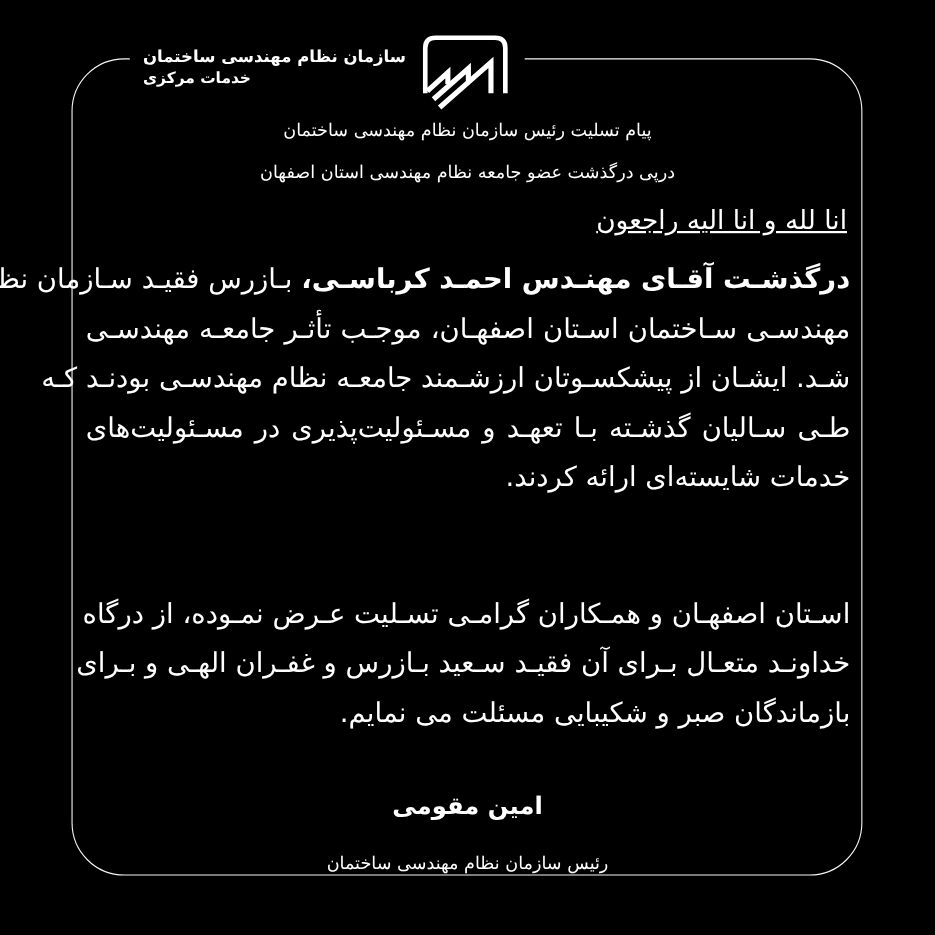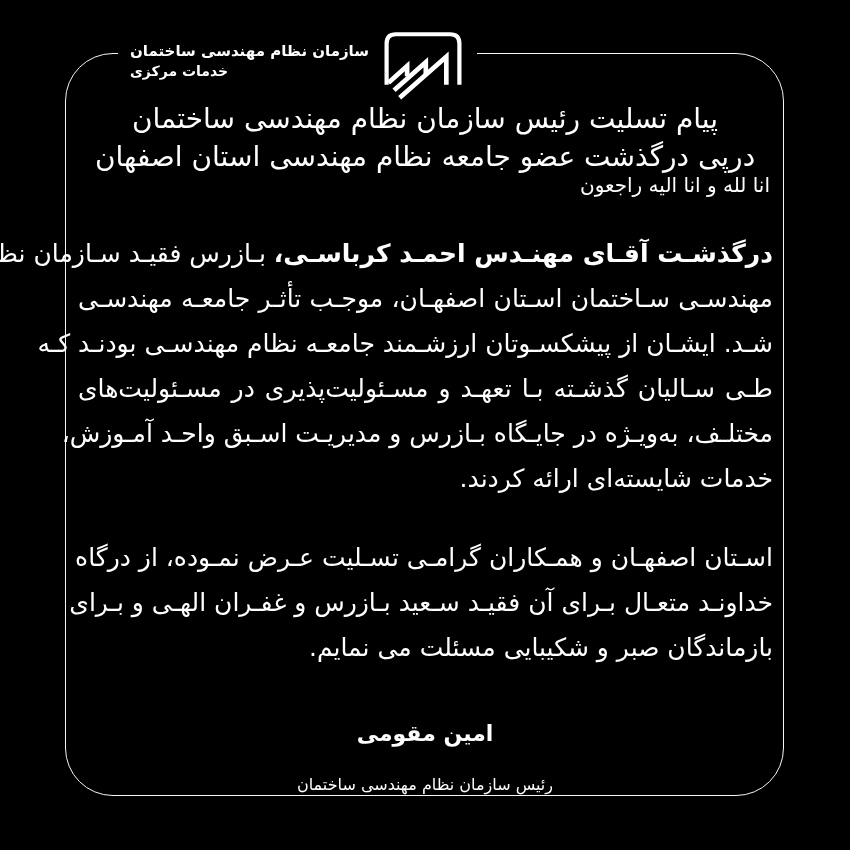--- a/index.html
+++ b/index.html
@@ -15,24 +15,24 @@
   .logo-group{
     position:absolute;left:118px;top:18px;height:86px;z-index:2;
     background:#000;display:flex;align-items:center;gap:12px;padding:0 12px;
   }
   .logo-text{direction:rtl;text-align:left;line-height:1.35;}
   .logo-text .l1{font-size:15px;font-weight:bold;}
   .logo-text .l2{font-size:14px;font-weight:bold;}
   .logo-mark{display:block;margin-top:10px;}
   .header{
     position:absolute;top:100px;left:0;width:100%;text-align:center;
-    direction:rtl;font-size:28px;line-height:38px;font-weight:normal;
+    direction:rtl;font-size:16px;line-height:38px;font-weight:normal;
   }
   .basmala{
-    position:absolute;top:173px;right:80px;direction:rtl;font-size:20px;
+    position:absolute;top:186px;right:80px;direction:rtl;font-size:24px;text-decoration:underline;
   }
   .para{position:absolute;left:78px;right:77px;direction:rtl;}
   .p1{top:231px;}
   .p2{top:535px;}
   .tline{
     height:45px;line-height:45px;font-size:25px;white-space:nowrap;
     text-align:justify;text-align-last:justify;
   }
   .tline.last{text-align-last:right;}
   .tline b{font-weight:bold;}
@@ -67,21 +67,20 @@
 
   <div class="basmala">انا لله و انا الیه راجعون</div>
 
   <div class="para p1">
     <div class="tline">
       <b>درگذشـت آقـای مهنـدس احمـد کرباسـی،</b><span> بـازرس فقیـد سـازمان نظـام</span>
     </div>
     <div class="tline">مهندسـی سـاختمان اسـتان اصفهـان، موجـب تأثـر جامعـه مهندسـی</div>
     <div class="tline">شـد. ایشـان از پیشکسـوتان ارزشـمند جامعـه نظام مهندسـی بودنـد کـه</div>
     <div class="tline">طـی سـالیان گذشـته بـا تعهـد و مسـئولیت‌پذیری در مسـئولیت‌های</div>
-    <div class="tline">مختلـف، به‌ویـژه در جایـگاه بـازرس و مدیریـت اسـبق واحـد آمـوزش،</div>
     <div class="tline last">خدمات شایسته‌ای ارائه کردند.</div>
   </div>
 
   <div class="para p2">
     <div class="tline">اسـتان اصفهـان و همـکاران گرامـی تسـلیت عـرض نمـوده، از درگاه</div>
     <div class="tline">خداونـد متعـال بـرای آن فقیـد سـعید بـازرس و غفـران الهـی و بـرای</div>
     <div class="tline last">بازماندگان صبر و شکیبایی مسئلت می نمایم.</div>
   </div>
 
   <div class="signature">

